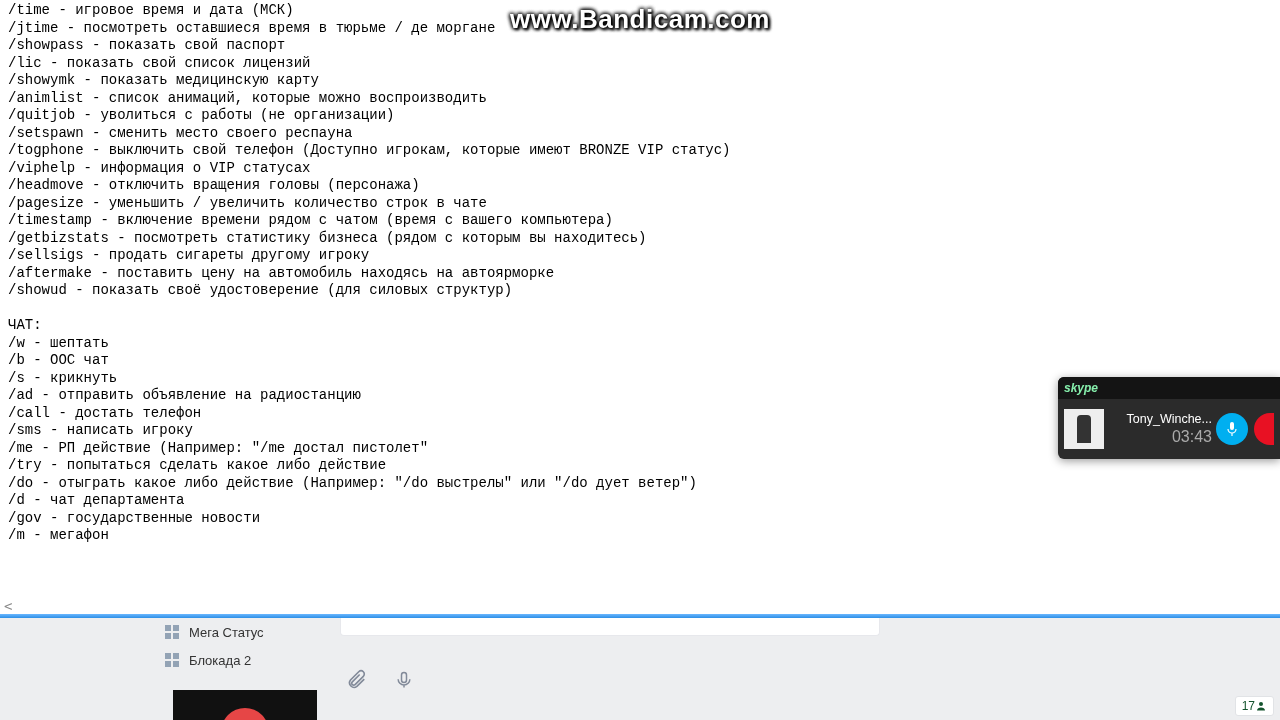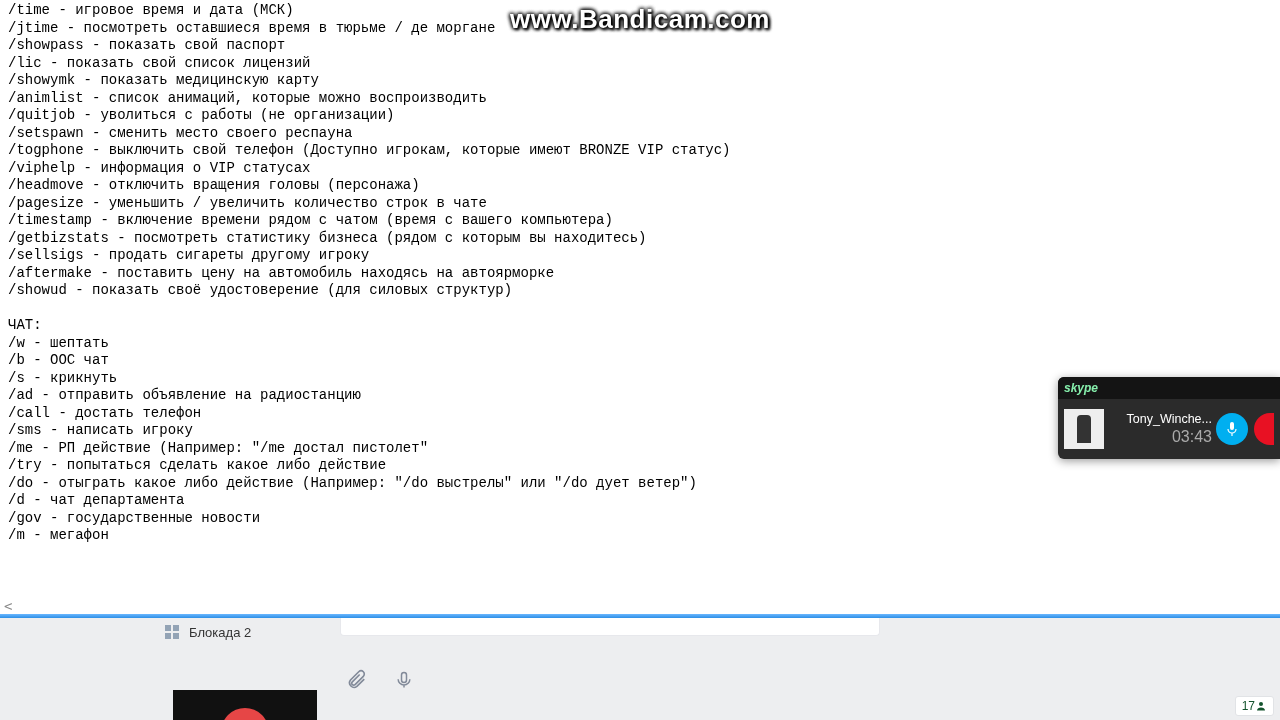--- a/index.html
+++ b/index.html
@@ -85,20 +85,29 @@
 
 <div class="vk-area">
   <div class="vk-sidebar">
     <div class="vk-side-item">
       <span class="vk-grid-icon">
           <i></i>
           <i></i>
           <i></i>
           <i></i>
         </span>
+      <span>Мега Статус</span>
+    </div>
+    <div class="vk-side-item">
+      <span class="vk-grid-icon">
+          <i></i>
+          <i></i>
+          <i></i>
+          <i></i>
+        </span>
       <span>Блокада 2</span>
     </div>
   </div>
   <div class="vk-cover"></div>
 
   <div class="vk-main">
     <div class="vk-card-edge"></div>
     <div class="vk-compose">
       <div class="vk-attach">
         <svg width="22" height="22" viewBox="0 0 24 24" fill="none" stroke="currentColor" stroke-width="1.8">

